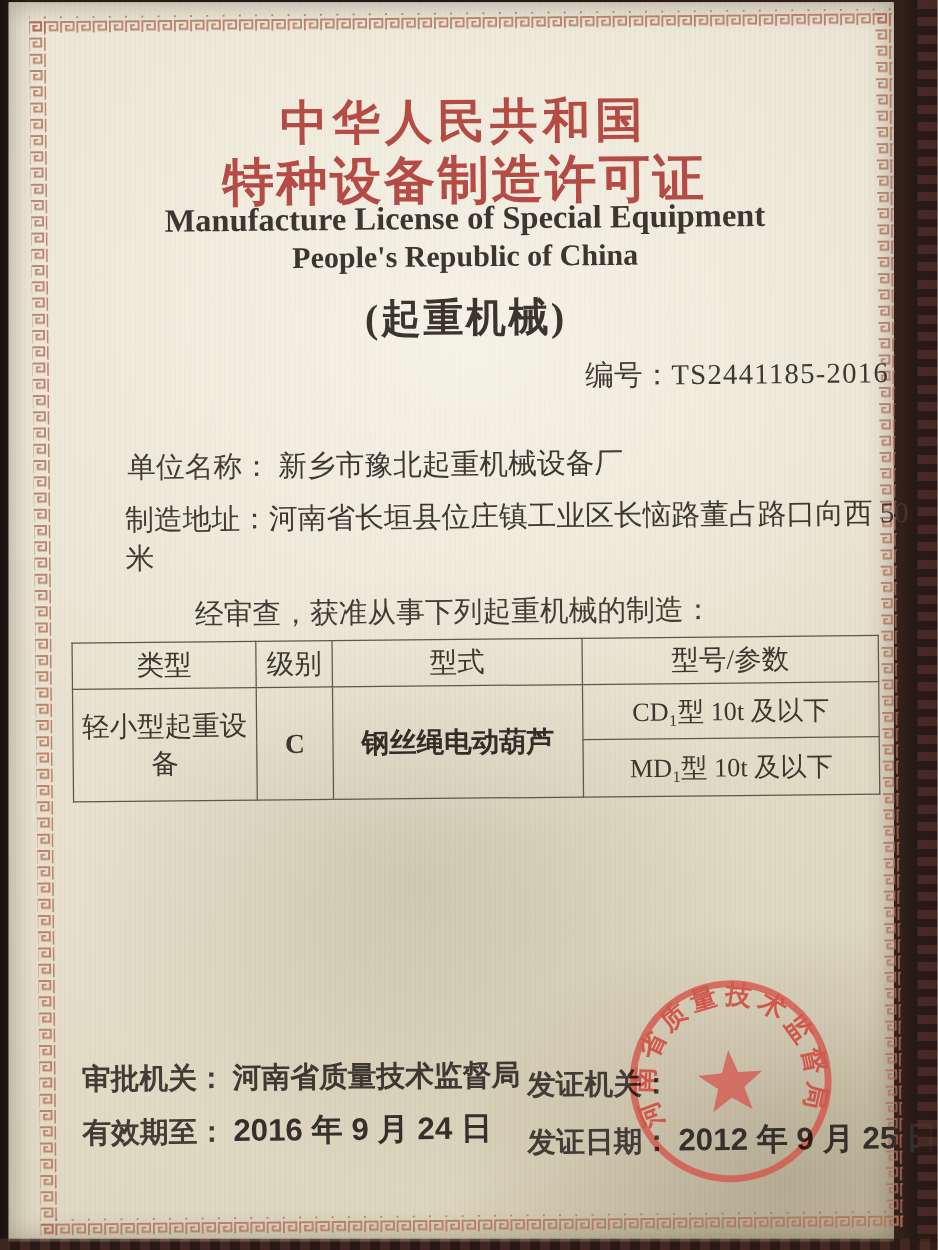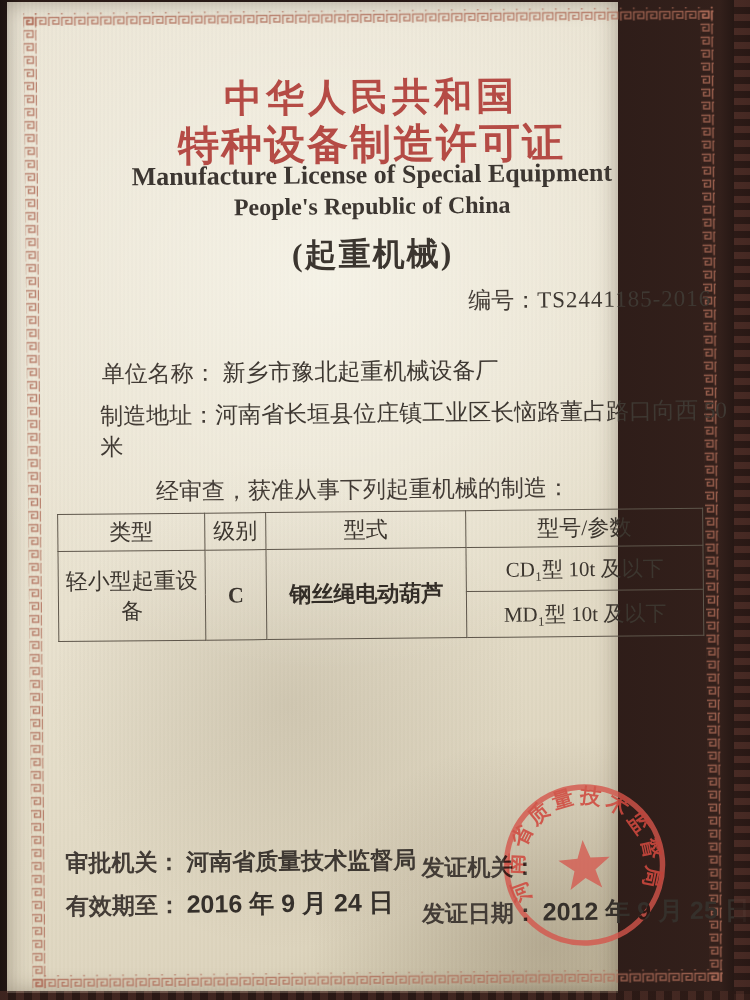--- a/index.html
+++ b/index.html
@@ -12,21 +12,21 @@
     position:absolute;right:0;top:0;width:16px;height:1000px;
     background:repeating-linear-gradient(180deg,#54312a 0 7px,#2e1b17 7px 14px);
     opacity:.75;
   }
   .frame-bottom-strip{
     position:absolute;left:0;bottom:0;width:750px;height:9px;
     background:repeating-linear-gradient(90deg,#4b2c25 0 8px,#2a1814 8px 16px);
     opacity:.7;
   }
   .paper{
-    position:absolute;left:7px;top:2px;width:611px;height:991px;
+    position:absolute;left:7px;top:2px;width:708px;height:991px;
     background-color:#e7e0cc;
     background-image:
       radial-gradient(ellipse 95% 55% at 52% 28%, rgba(255,255,248,0.55), rgba(255,255,248,0) 72%),
       radial-gradient(ellipse 60% 38% at 46% 71%, rgba(110,96,70,0.17), rgba(110,96,70,0) 65%),
       radial-gradient(ellipse 55% 30% at 88% 95%, rgba(90,75,55,0.25), rgba(90,75,55,0) 70%),
       repeating-linear-gradient(90deg, rgba(0,0,0,0.015) 0 2px, rgba(255,255,255,0.012) 2px 4px),
       linear-gradient(155deg,#ece6d6 0%,#e9e2cf 50%,#ddd4bd 85%,#cdc3a7 100%);
     box-shadow:inset 0 0 22px rgba(40,25,15,.35);
   }
   .tilt{position:absolute;left:-7px;top:-2px;width:750px;height:1000px;

